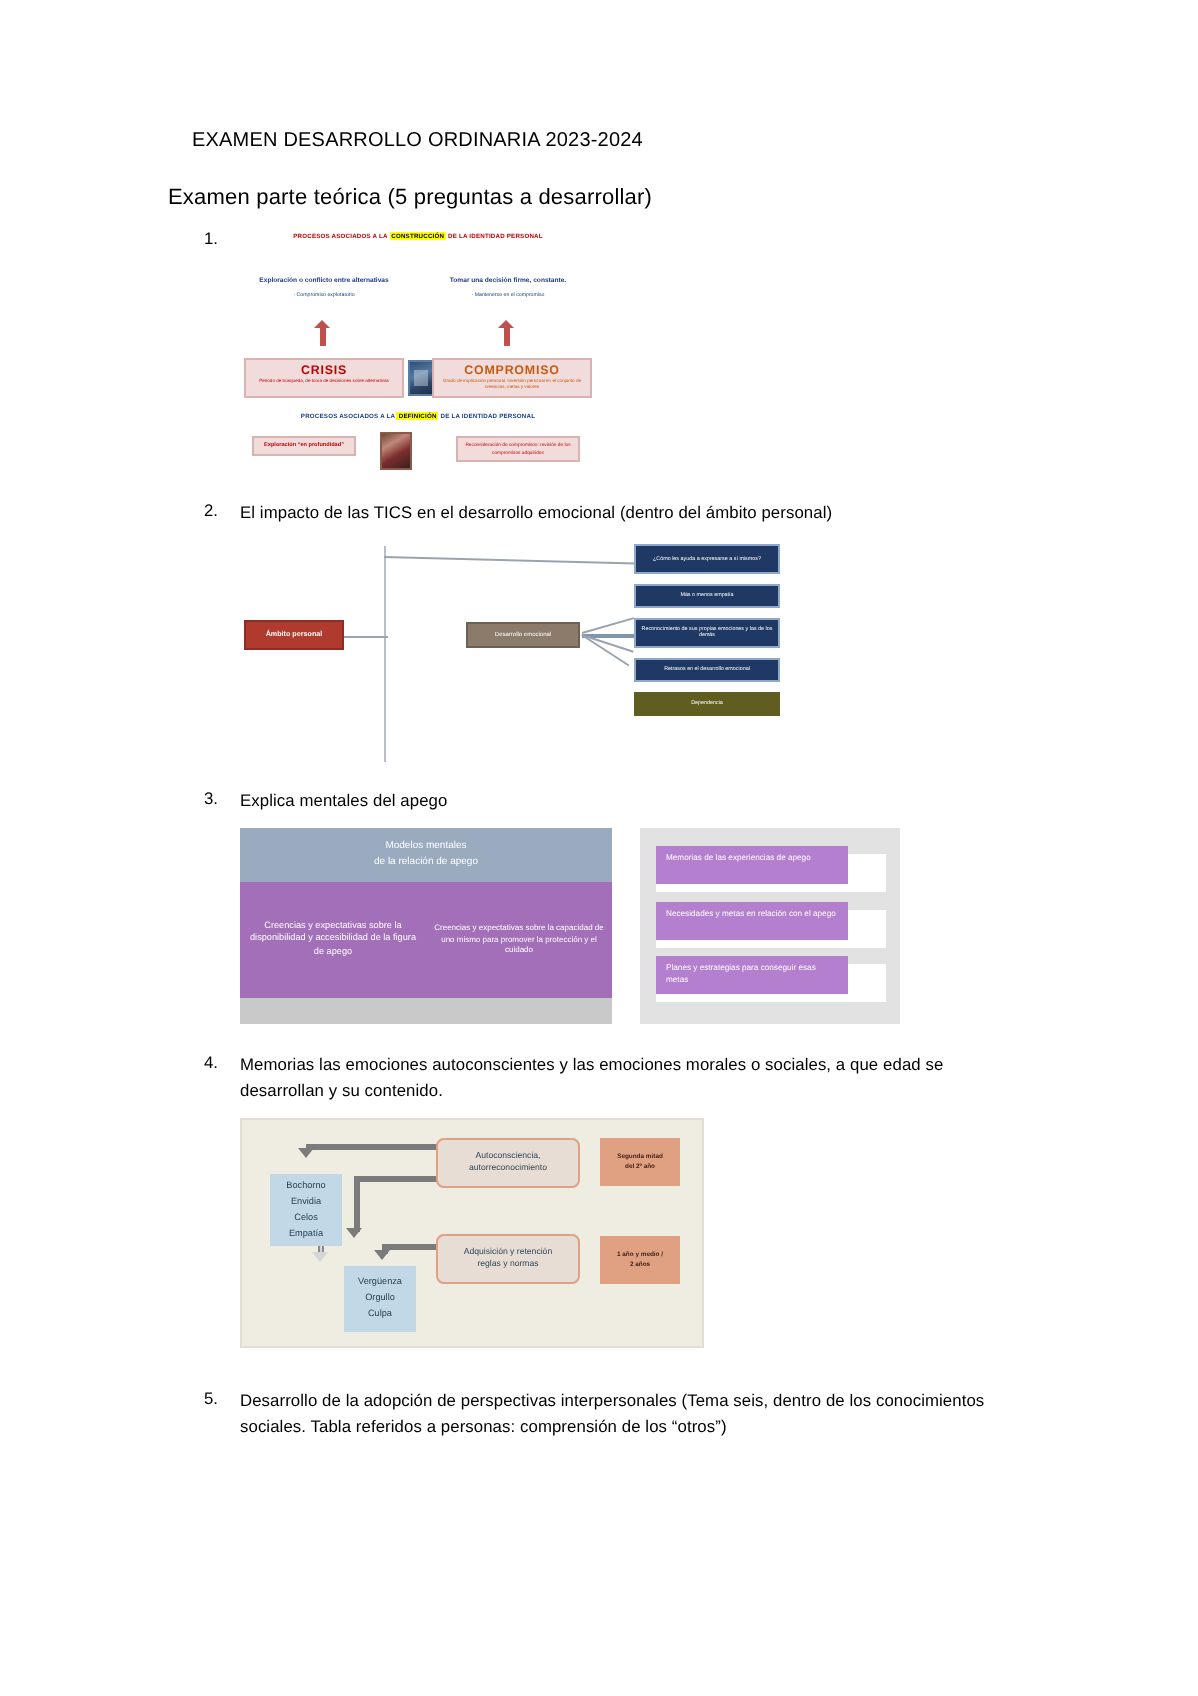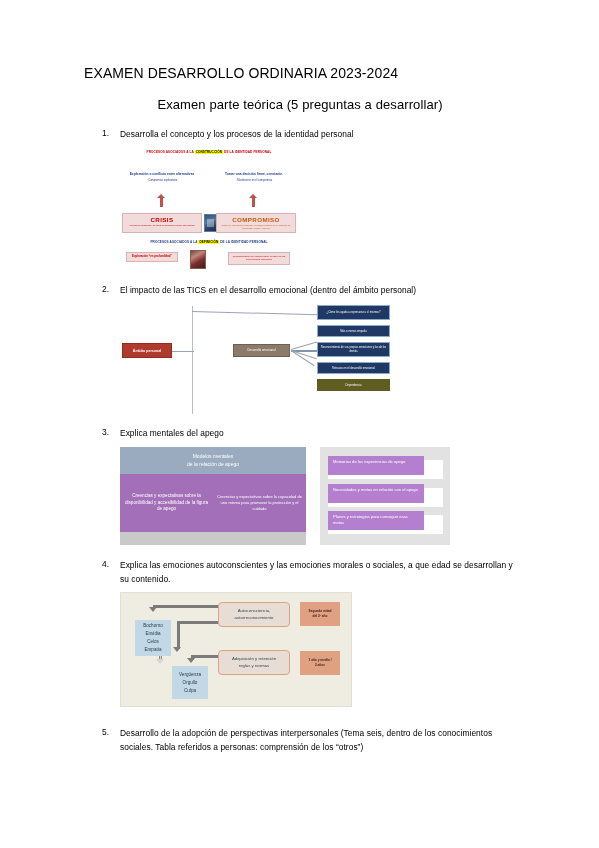--- a/index.html
+++ b/index.html
@@ -18,33 +18,32 @@
     background: #ffffff;
     overflow: hidden;
   }
   .doc-body {
     position: absolute;
     left: 84px;
     top: 64px;
     width: 432px;
   }
   .doc-title {
-    font-size: 14px;
+    font-size: 10px;
     color: #000000;
     letter-spacing: 0.1px;
-    margin: 0 0 15px 0;
+    margin: 0 0 15px 12px;
     line-height: 1.3;
   }
   .doc-sub {
-    font-size: 13px;
+    font-size: 11px;
     color: #000000;
     letter-spacing: 0.1px;
-    margin: 0 0 14px 0;
+    margin: 0 0 8px 0;
     line-height: 1.3;
-    text-align: center;
   }
   .q-item {
     position: relative;
     padding-left: 36px;
     margin-bottom: 6px;
   }
   .q-num {
     position: absolute;
     left: 18px;
     top: 0;
@@ -422,21 +421,20 @@
 <body>
 
 <div id="page">
   <div class="doc-body">
 
     <div class="doc-title">EXAMEN DESARROLLO ORDINARIA 2023-2024</div>
     <div class="doc-sub">Examen parte teórica (5 preguntas a desarrollar)</div>
 
     <div class="q-item">
       <span class="q-num">1.</span>
-      <div class="q-text">Desarrolla el concepto y los procesos de la identidad personal</div>
     </div>
 
     <div class="fig-wrap">
       <div class="fig1">
         <div class="f1-hdr">
           <span>PROCESOS ASOCIADOS A LA </span><span class="hl">CONSTRUCCIÓN</span><span> DE LA IDENTIDAD PERSONAL</span>
         </div>
 
         <div class="f1-col left">
           <span>Exploración o conflicto entre alternativas</span>
@@ -519,21 +517,21 @@
           <div class="f3-cardbg k2"></div>
           <div class="f3-card k2">Necesidades y metas en relación con el apego</div>
           <div class="f3-cardbg k3"></div>
           <div class="f3-card k3">Planes y estrategias para conseguir esas metas</div>
         </div>
       </div>
     </div>
 
     <div class="q-item" style="margin-top:14px;">
       <span class="q-num">4.</span>
-      <div class="q-text">Explica las emociones autoconscientes y las emociones morales o sociales, a que edad se desarrollan y su contenido.</div>
+      <div class="q-text">Memorias las emociones autoconscientes y las emociones morales o sociales, a que edad se desarrollan y su contenido.</div>
     </div>
 
     <div class="fig-wrap">
       <div class="fig4">
 
         <div class="f4-ar" style="left:32px;top:12px;width:76px;height:3px;"></div>
         <div class="f4-ar" style="left:105px;top:12px;width:3px;height:6px;"></div>
         <div class="f4-head" style="left:28px;top:14px;"></div>
 
         <div class="f4-ar" style="left:56px;top:28px;width:48px;height:3px;"></div>

